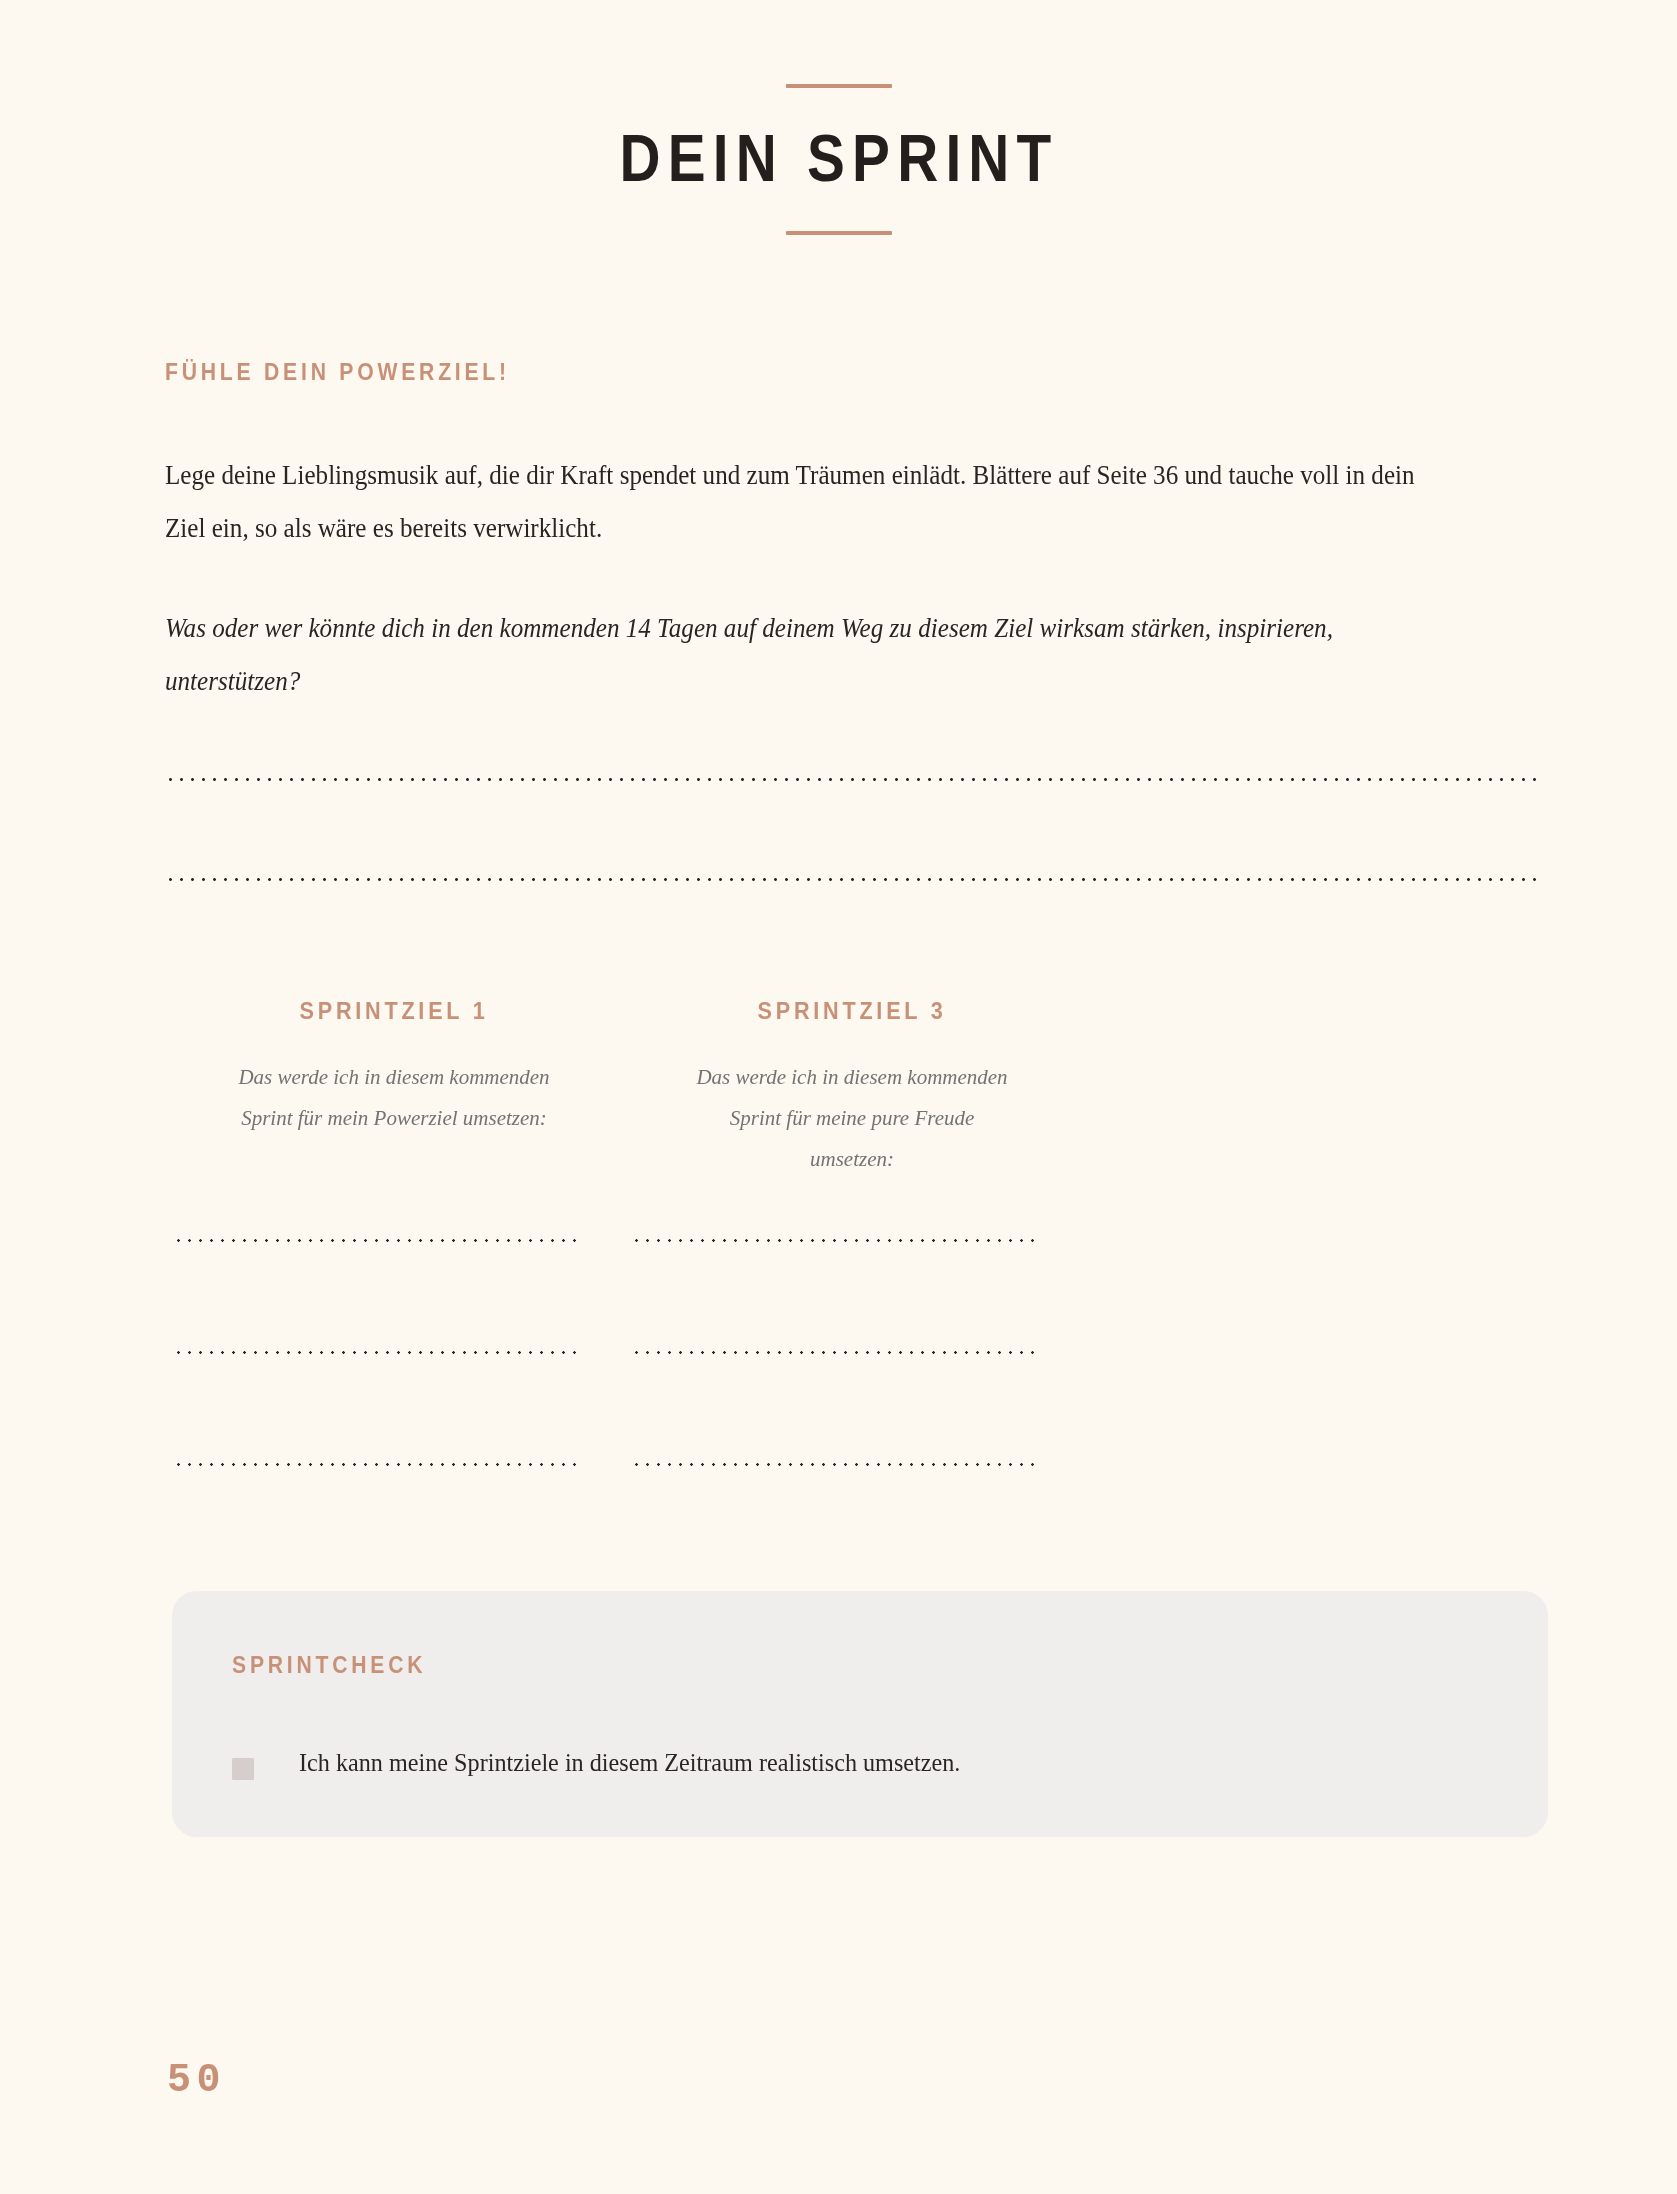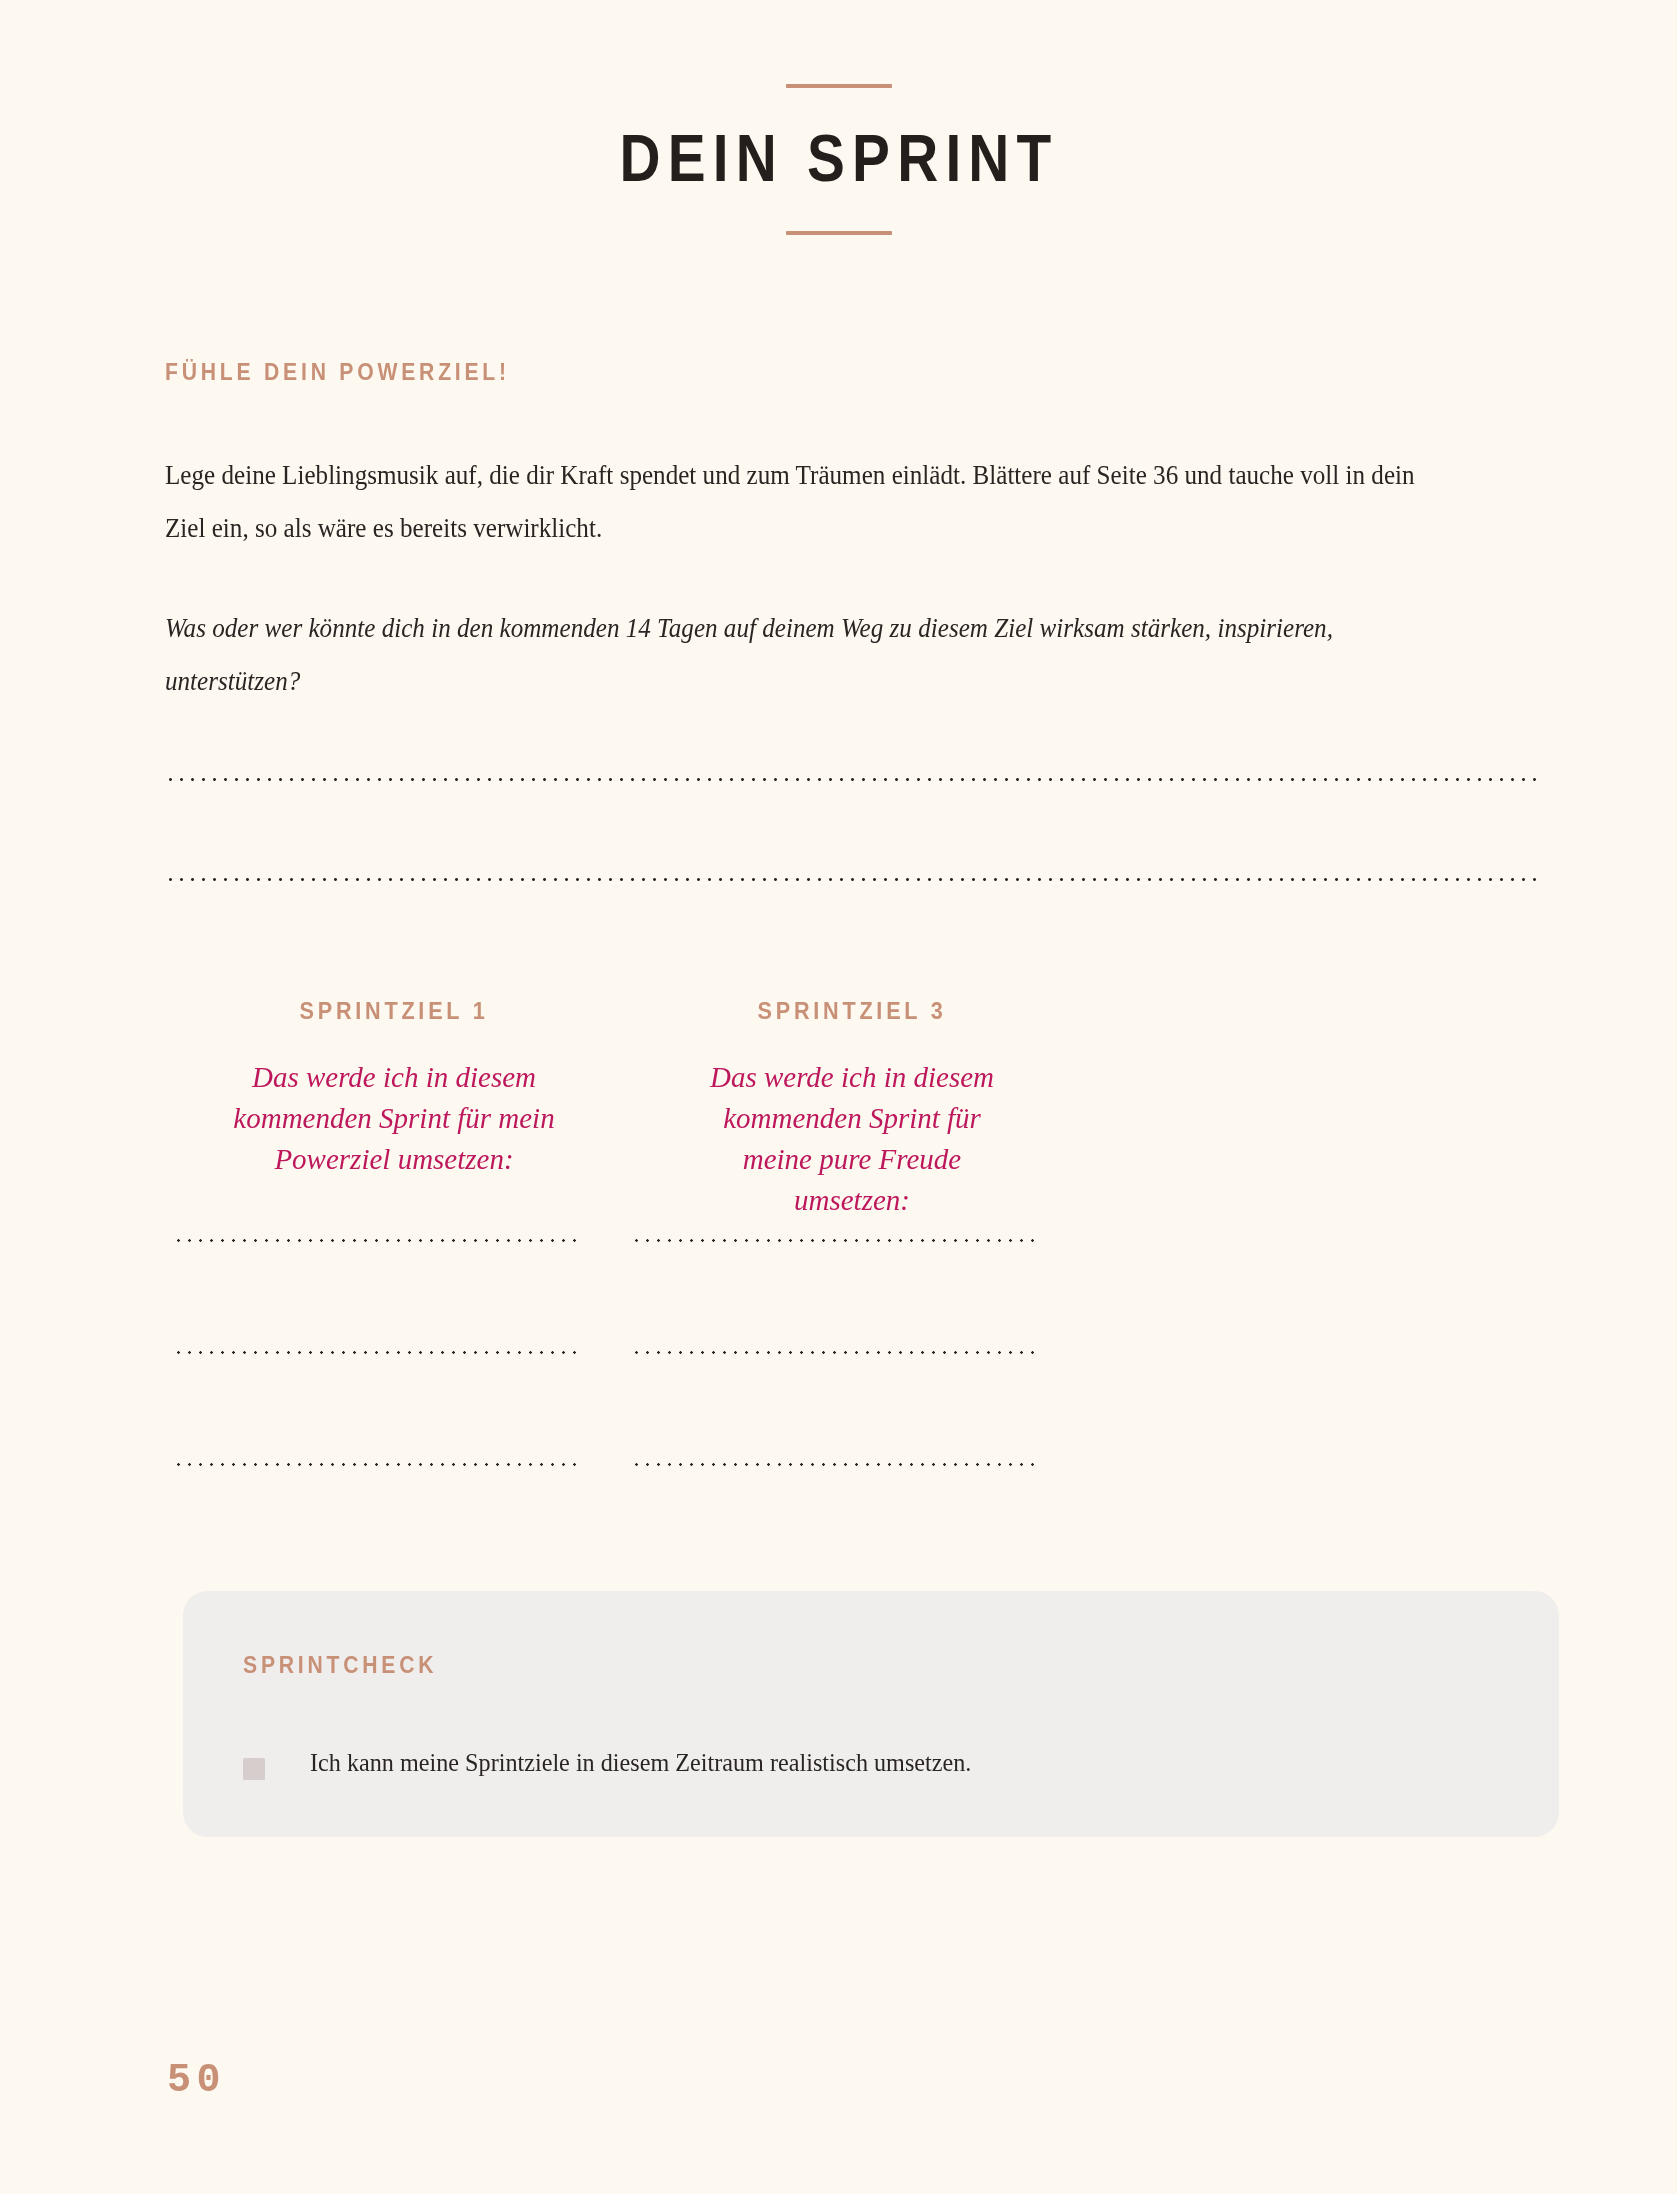--- a/index.html
+++ b/index.html
@@ -131,23 +131,23 @@
     font-size: 23px;
     letter-spacing: 4px;
     color: #C89177;
     transform: scaleX(0.94);
     white-space: nowrap;
   }
   .col-desc {
     margin-top: 32px;
     font-family: "Liberation Serif", serif;
     font-style: italic;
-    font-size: 29px;
+    font-size: 21px;
     line-height: 41px;
-    color: #be185d;
+    color: #737373;
     padding: 0 64px;
   }
   .col-lines {
     position: absolute;
     top: 240px;
     left: 0;
     width: 458px;
   }
   .col-line {
     position: absolute;
@@ -159,21 +159,21 @@
     background-repeat: repeat-x;
     background-position: left center;
   }
   .col-line-1 { top: 0px; }
   .col-line-2 { top: 112px; }
   .col-line-3 { top: 224px; }
 
   
   .checkpanel {
     position: absolute;
-    left: 183px;
+    left: 172px;
     top: 1591px;
     width: 1376px;
     height: 246px;
     background: #F0EEEC;
     border-radius: 24.6px;
   }
   .checkpanel-title {
     position: absolute;
     left: 60px;
     top: 61px;

